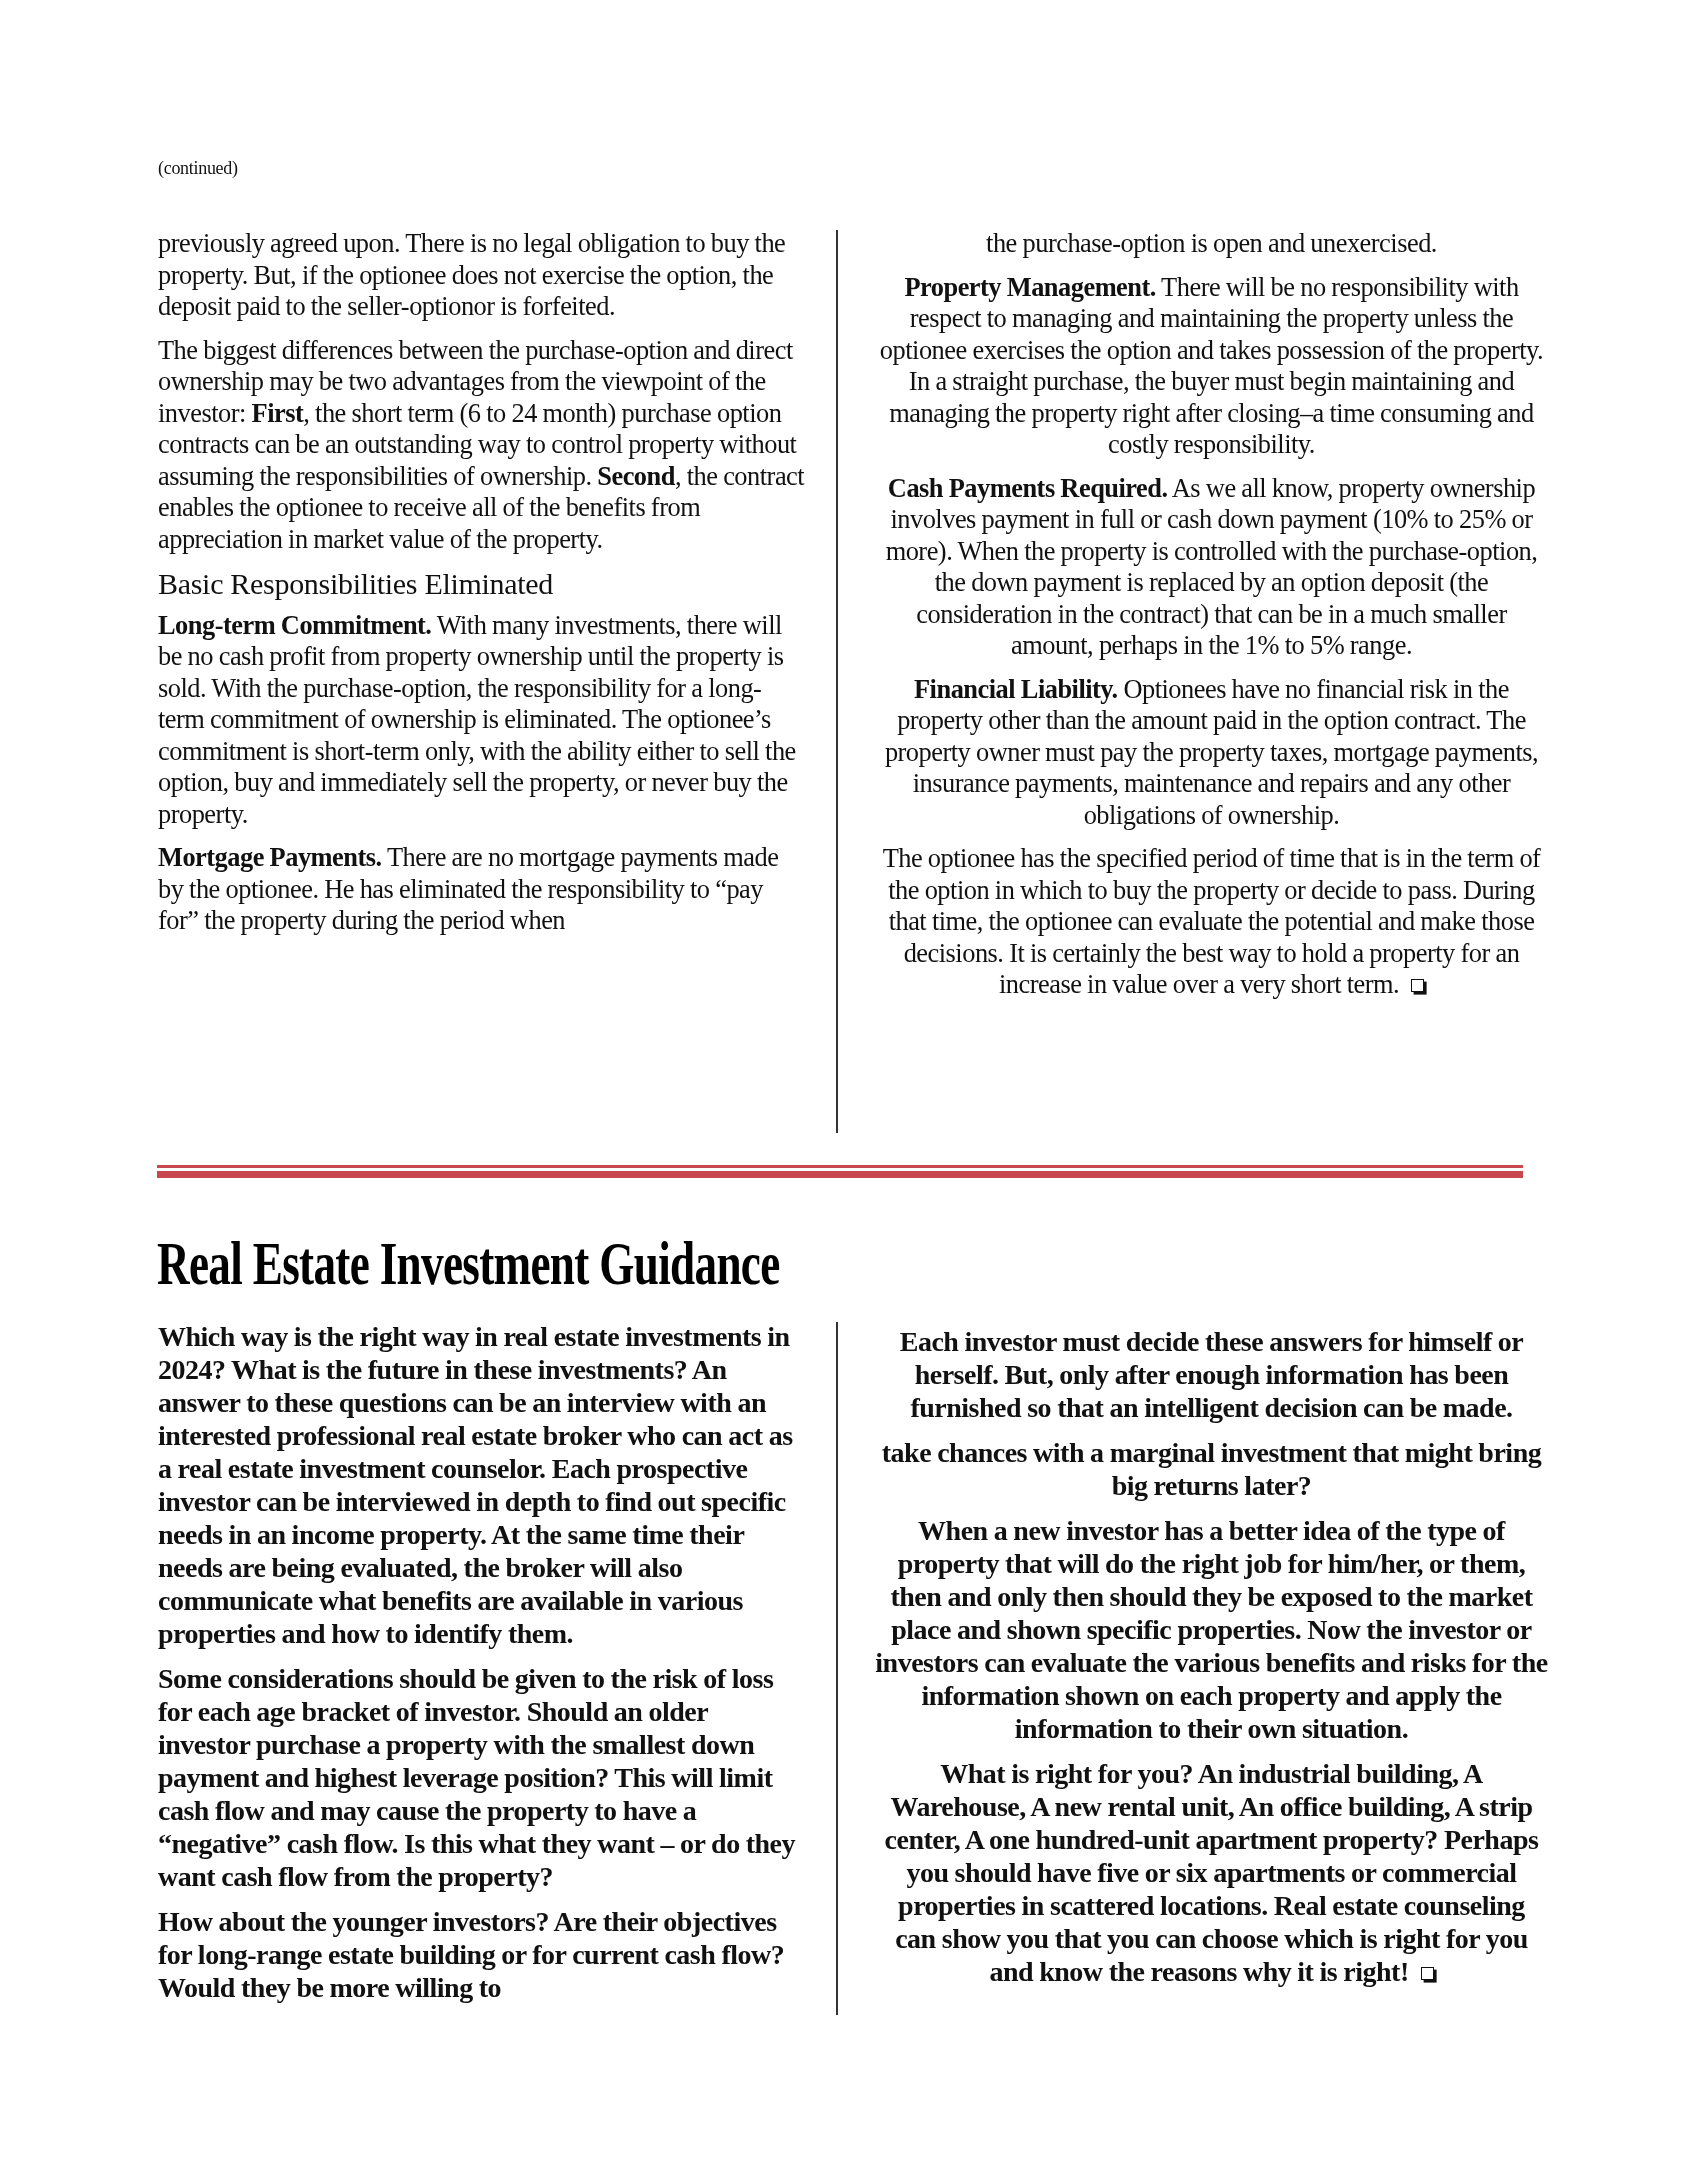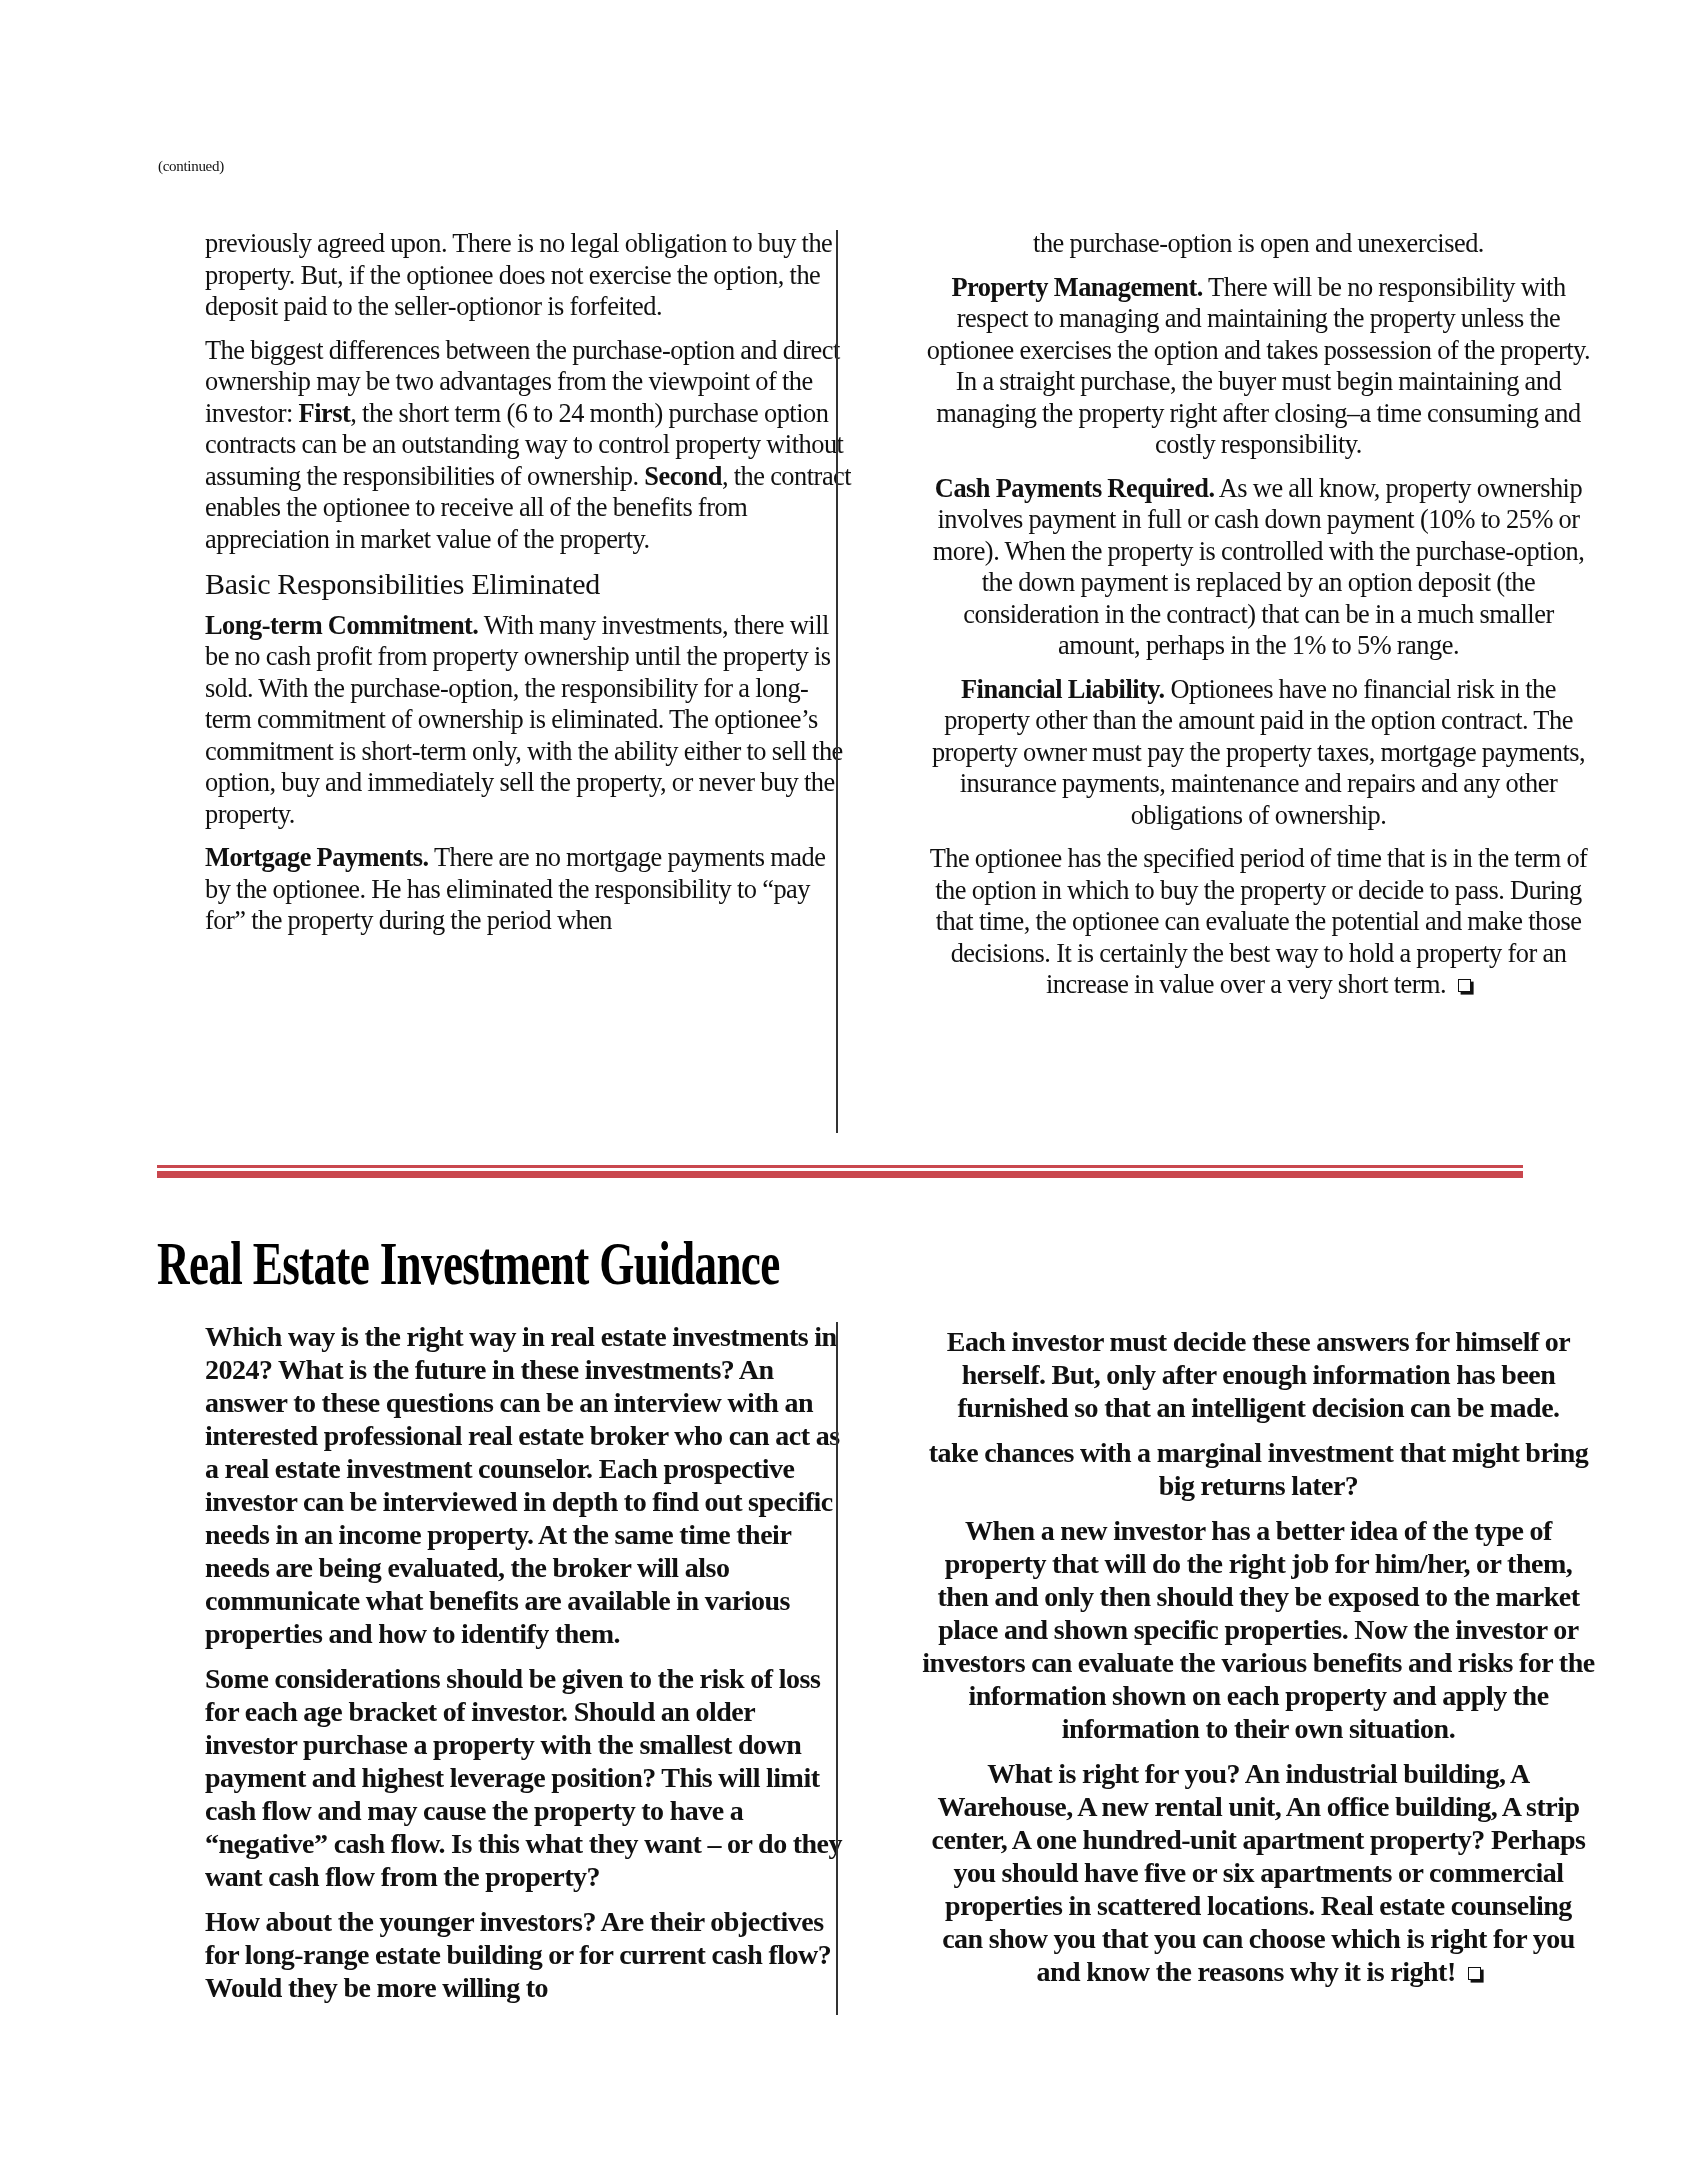--- a/index.html
+++ b/index.html
@@ -1,21 +1,21 @@
 <!DOCTYPE html>
 <html style="font-size:13.6px"><head>
 <meta charset="utf-8">
 <style>
   html, body { margin: 0; padding: 0; background: #ffffff; }
   body { width: 1685px; height: 2181px; position: relative; overflow: hidden;
          font-family: "Liberation Serif", "DejaVu Serif", serif; color: #111111; }
-  .continued { position: absolute; left: 158px; top: 158px; font-size: 15px; letter-spacing: -0.3px; }
+  .continued { position: absolute; left: 158px; top: 158px; font-size: 18px; letter-spacing: -0.3px; }
   .section-top { position: absolute; left: 158px; top: 228px; width: 1371px; height: 907px; }
   .section-bottom { position: absolute; left: 158px; top: 1320px; width: 1371px; height: 698px; }
-  .col { position: absolute; top: 0; margin-left: 47px; }
+  .col { position: absolute; top: 0; }
   .col-left { left: 0; width: 647px; }
   .col-right { left: 717px; width: 673px; text-align: center; }
   .col-divider { position: absolute; left: 678px; top: 1.7px; width: 1.7px; background: #333333; }
   .section-top .col-divider { height: 903px; }
   .section-bottom .col-divider { height: 693px; }
   .top-text p { margin: 0 0 12px 0; font-size: 26.4px; line-height: 31.5px; letter-spacing: -0.5px; word-spacing: -0.4px; }
   .top-text h3 { margin: 0 0 8.5px 0; font-size: 30px; line-height: 34px; font-weight: normal; letter-spacing: -0.3px; }
   .bottom-text p { margin: 0 0 12px 0; font-size: 28px; line-height: 33px; letter-spacing: -0.5px; word-spacing: -0.4px; font-weight: bold; }
   .lead { font-weight: bold; }
   .end-mark { display: inline-block; width: 12.8px; height: 12.8px; border: 1.7px solid #111; box-shadow: 2.6px 2.6px 0 #111;

